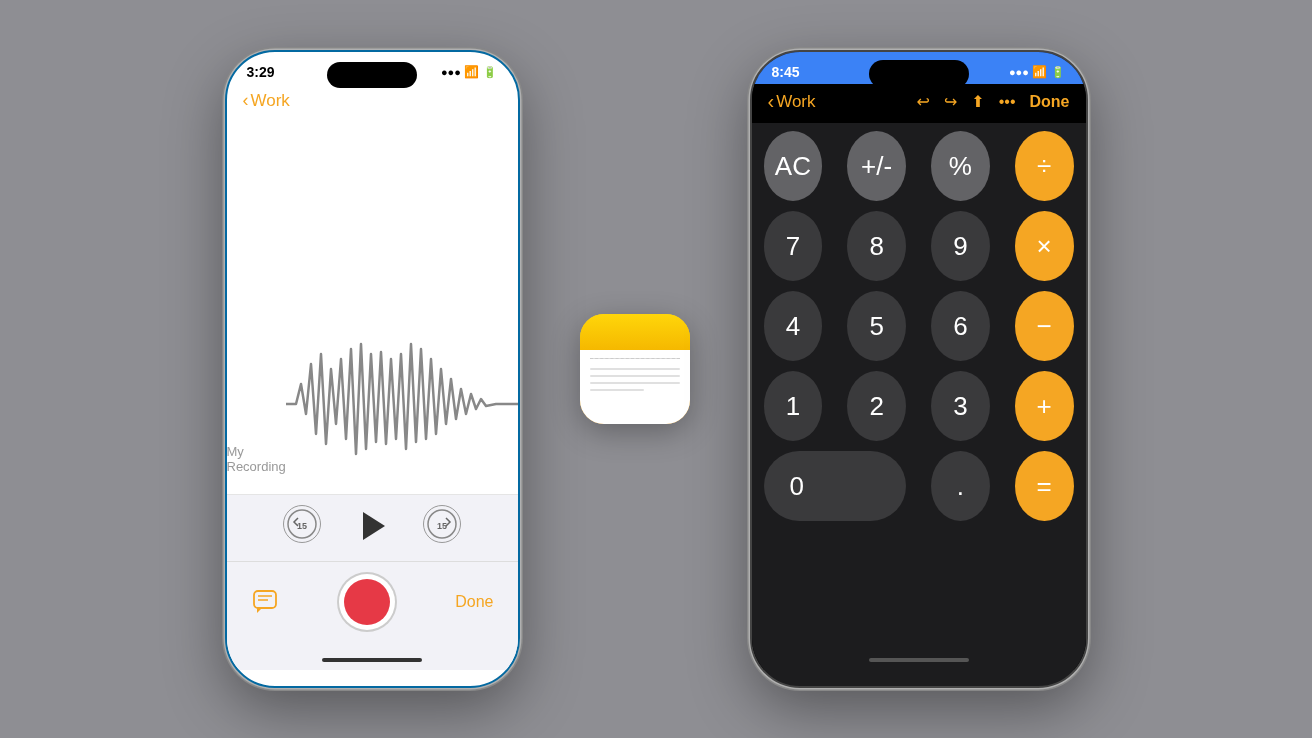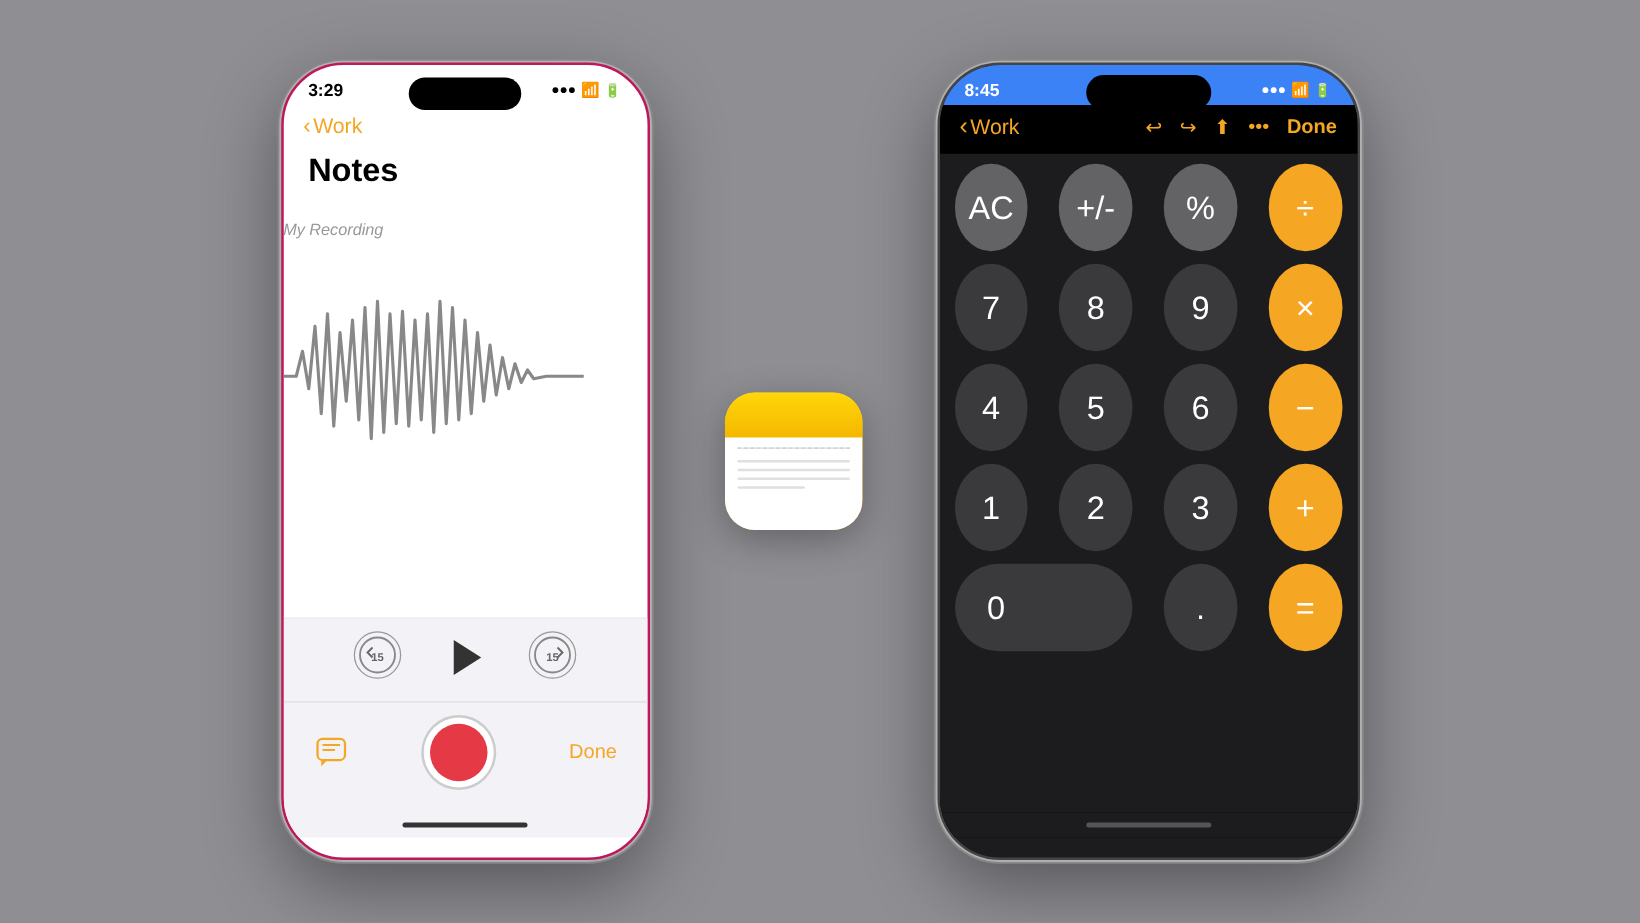--- a/index.html
+++ b/index.html
@@ -33,21 +33,21 @@
         0 0 0 1.5px #b0b0b0,
         0 0 0 3px #888,
         0 20px 60px rgba(0,0,0,0.4);
     }
 
     
     .iphone-left {
       width: 295px;
       height: 638px;
       background: #fff;
-      border: 2px solid #be185d;
+      border: 2px solid #0369a1;
     }
 
     .dynamic-island-left {
       width: 90px;
       height: 26px;
       background: #000;
       border-radius: 20px;
       position: absolute;
       top: 10px;
       left: 50%;
@@ -409,23 +409,21 @@
     .calc-row {
       display: grid;
       grid-template-columns: repeat(4, 1fr);
       gap: 25px;
       margin-bottom: 10px;
     }
 
     .left-recording-area {
       flex: 1;
       display: flex;
-      flex-direction: column;
-      align-items: flex-start;
-      font-style: italic;
+      align-items: flex-end;
     }
   </style>
 </head>
 <body>
 
 <div class="scene">
 
   <div class="iphone iphone-left">
 
     <div class="dynamic-island-left"></div>
@@ -441,23 +439,20 @@
 
     <div class="iphone-content-left">
 
       <div class="nav-bar-left">
         <div class="nav-back-left">
           <span class="nav-chevron">‹</span>
           <span>Work</span>
         </div>
       </div>
 
-      <div class="notes-title">
-        <span>Notes</span>
-      </div>
 
       <div class="left-recording-area">
         <div class="recording-label">My Recording</div>
 
         <div class="waveform-container">
           <svg class="waveform-svg" viewBox="0 0 240 160" xmlns="http://www.w3.org/2000/svg">
             <polyline points="0,80 10,80 15,60 20,90 25,40 30,110 35,30 40,120 45,45 50,100 55,35 60,115 65,25 70,130 75,20 80,125 85,30 90,118 95,28 100,120 105,35 110,115 115,30 120,125 125,20 130,118 135,25 140,115 145,35 150,110 155,45 160,100 165,55 170,95 175,65 180,90 185,70 190,85 195,75 200,82 210,80 220,80 230,80 240,80" fill="none" stroke="#888" stroke-width="2.5" stroke-linecap="round" stroke-linejoin="round"></polyline>
           </svg>
         </div>
       </div>

